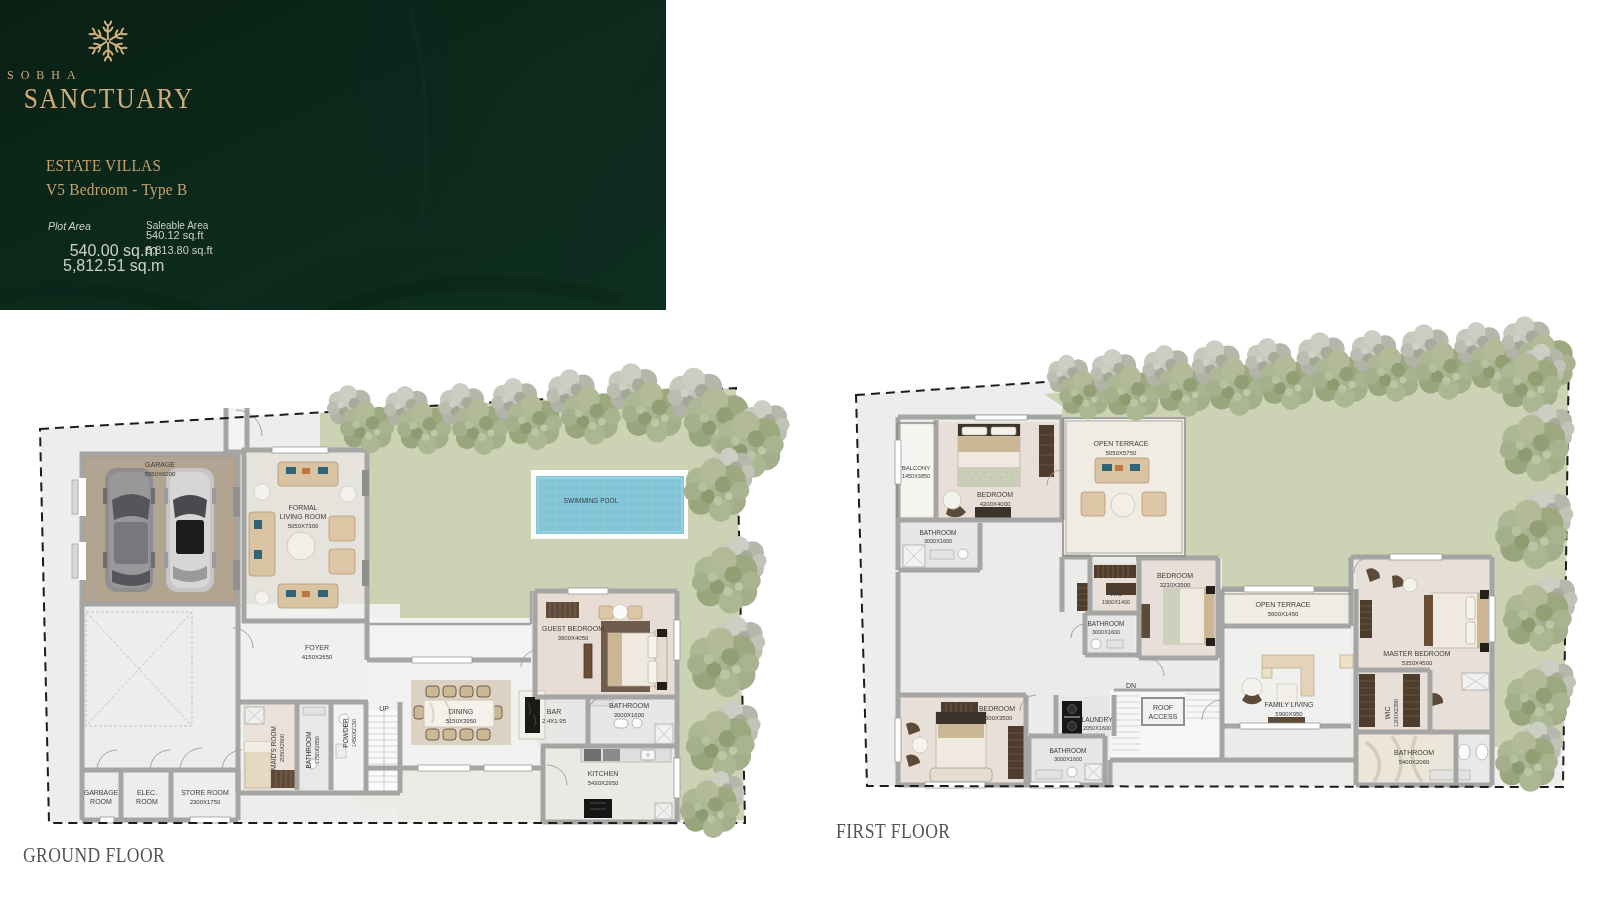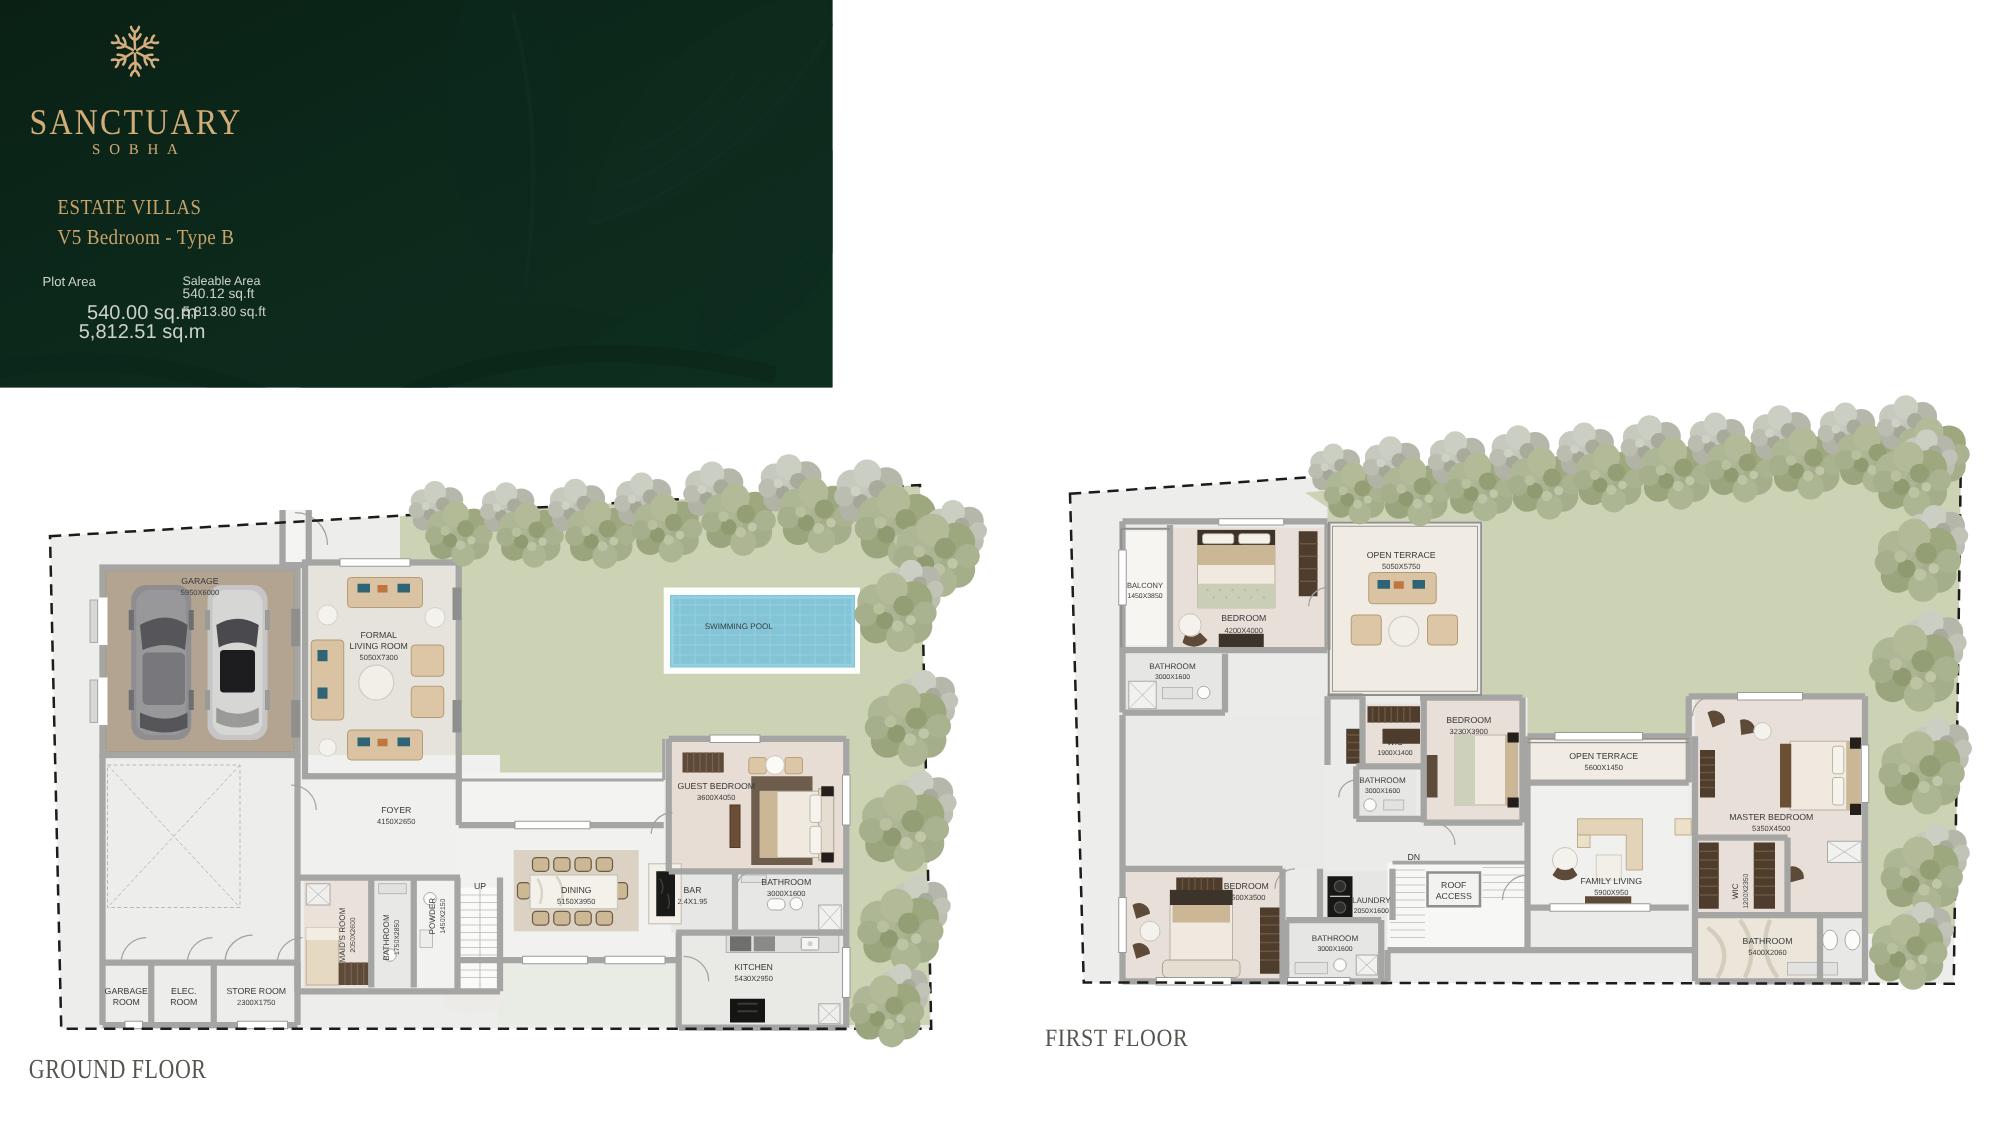--- a/index.html
+++ b/index.html
@@ -55,29 +55,29 @@
           <path d="M0 -2 C0 -7 -1 -11 0 -15 M0 -15 C-2 -16.5 -3 -18 -3.2 -19.5 M0 -15 C2 -16.5 3 -18 3.2 -19.5 M-0.3 -9 C-3 -10.5 -4 -12 -4.5 -13.5 M0.3 -9 C3 -10.5 4 -12 4.5 -13.5"></path>
         </g>
         <use href="#lg1" transform="rotate(60)"></use>
         <use href="#lg1" transform="rotate(120)"></use>
         <use href="#lg1" transform="rotate(180)"></use>
         <use href="#lg1" transform="rotate(240)"></use>
         <use href="#lg1" transform="rotate(300)"></use>
       </g>
     </svg>
 
-    <div style="position:absolute;left:0px;top:68px;width:216px;text-align:center;font-family:'Liberation Serif',serif;font-size:12px;letter-spacing:7px;text-indent:7px;color:#cfa974;margin-top:44px;">SOBHA</div>
+    <div style="position:absolute;left:0px;top:68px;width:216px;font-family:'Liberation Serif',serif;font-size:12px;letter-spacing:7px;text-indent:7px;color:#cfa974;">SOBHA</div>
 
     <div style="position:absolute;left:0px;top:82px;width:216px;text-align:center;font-family:'Liberation Serif',serif;font-size:29px;letter-spacing:2px;text-indent:2px;color:#d3ad77;transform:scaleX(0.88);">SANCTUARY</div>
 
     <div style="position:absolute;left:46px;top:156px;font-family:'Liberation Serif',serif;font-size:17px;letter-spacing:0.5px;color:#c7a269;transform:scaleX(0.88);transform-origin:0 0;">ESTATE VILLAS</div>
 
     <div style="position:absolute;left:46px;top:180px;font-family:'Liberation Serif',serif;font-size:17px;letter-spacing:0.3px;color:#c7a269;transform:scaleX(0.9);transform-origin:0 0;">V5 Bedroom - Type B</div>
 
-    <div style="position:absolute;left:34px;top:220px;font-size:10.5px;color:#ccd1c6;">Plot Area</div>
+    <div style="position:absolute;left:48px;top:220px;font-size:10.5px;color:#ccd1c6;font-style:italic;">Plot Area</div>
 
     <div style="position:absolute;left:146px;top:220px;font-size:10px;color:#ccd1c6;">Saleable Area</div>
 
     <div style="position:absolute;left:63px;top:243px;font-size:16px;line-height:15px;color:#ccd1c6;text-align:center;">540.00 sq.m<br>5,812.51 sq.m</div>
 
     <div style="position:absolute;left:146px;top:228px;font-size:11px;line-height:15px;color:#ccd1c6;">540.12 sq.ft<br>5,813.80 sq.ft</div>
   </div>
 
   <svg id="plans" width="1600" height="900" viewBox="0 0 1600 900" style="position:absolute;left:0;top:0;">
   <defs>

